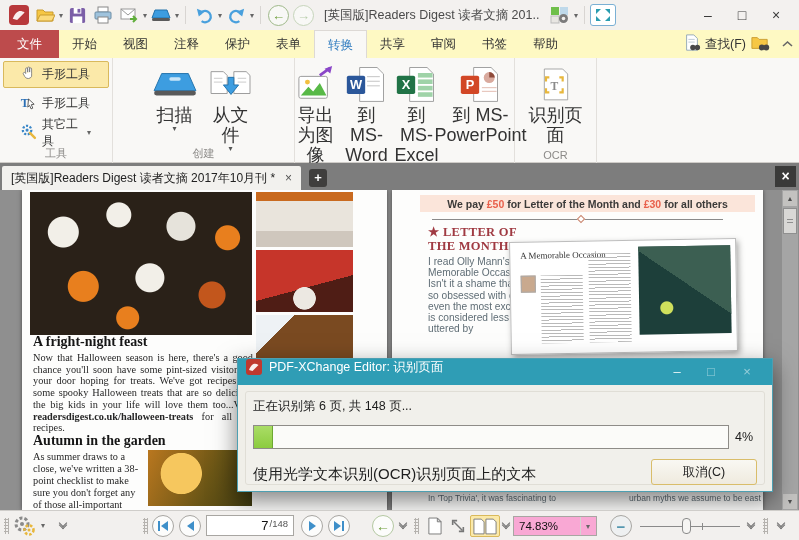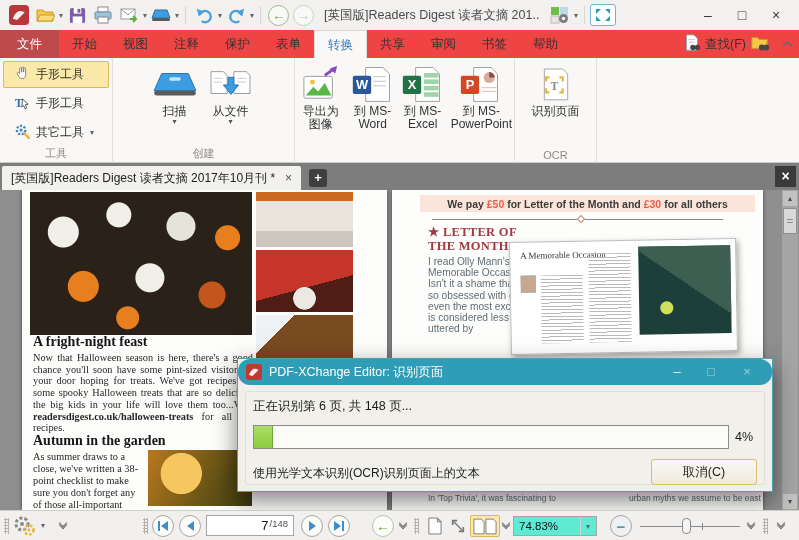--- a/index.html
+++ b/index.html
@@ -13,40 +13,40 @@
   .caret { font-size:8px; color:#666; margin:0 1px; }
   .tsep { width:1px; height:18px; background:#d8d5d2; margin:0 5px; }
   .ttl { font-size:12.5px; color:#4a4a4a; margin:0 8px; max-width:215px; white-space:nowrap; overflow:hidden; }
   .navcirc { width:21px; height:21px; border-radius:50%; border:1px solid #9fb98a; display:inline-flex; align-items:center; justify-content:center; font-size:13px; font-weight:bold; margin:0 2px; background:#f8f8f6; }
   .navcirc.back { color:#6f9f3d; }
   .navcirc.fwd { color:#b9ceac; border-color:#c6d5bb; }
   .winbtn { width:34px; height:26px; display:inline-flex; align-items:center; justify-content:center; font-size:14px; color:#3a3a3a; }
   .fsbtn { width:26px; height:22px; border:1px solid #7ab0d4; border-radius:3px; background:#fff; display:inline-flex; align-items:center; justify-content:center; }
 
   
-  .tabrow { height:28px; display:flex; align-items:stretch; background:#ef4444; position:relative; }
+  .tabrow { height:28px; display:flex; align-items:stretch; background:#fef9c3; position:relative; }
   .mtab { padding:0 13px; line-height:28px; font-size:12.5px; color:#333; cursor:default; }
   .mtab.file { background:#bd4b4c; color:#fff; padding:0 17px; }
   .mtab.active { background:#f9f8f6; color:#2f7bbf; border:1px solid #ddd9d5; border-bottom:none; }
   .findgrp { position:absolute; right:6px; top:0; height:28px; display:flex; align-items:center; gap:4px; font-size:12.5px; }
 
   
   .ribbon { position:relative; height:105px; background:#f9f8f6; border-bottom:1px solid #cfccc8; }
   .grouplabel { position:absolute; bottom:2px; left:0; right:0; text-align:center; font-size:11px; color:#8c8a88; }
   .rgroup { position:absolute; top:0; height:105px; border-right:1px solid #e3e0dc; }
   .toolspanel { left:0; width:113px; padding:3px 3px 0 3px; }
-  .toolbtn { display:flex; align-items:center; gap:5px; height:27px; padding:0 10px; font-size:12px; margin-bottom:2px; border:1px solid transparent; border-radius:2px; }
+  .toolbtn { display:flex; align-items:center; gap:5px; height:27px; padding:0 16px; font-size:12px; margin-bottom:2px; border:1px solid transparent; border-radius:2px; }
   .toolbtn.sel { background:#fbe9a9; border-color:#d9b95c; }
   .g-create { left:113px; width:182px; }
   .g-export { left:295px; width:220px; }
   .g-ocr { left:515px; width:82px; }
   .rbuttons { display:flex; justify-content:center; gap:2px; padding-top:3px; }
   .rbtn { display:flex; flex-direction:column; align-items:center; padding:2px 2px; border-radius:2px; }
   .bicon { height:42px; display:flex; align-items:center; justify-content:center; }
-  .blabel { font-size:12px; line-height:1.12; text-align:center; color:#333; }
+  .blabel { font-size:18px; line-height:1.12; text-align:center; color:#333; }
   .bcaret { font-size:8px; color:#555; line-height:7px; }
 
   
   .doctabs { position:relative; height:27px; background:#7d7d7d; display:flex; align-items:flex-end; padding-left:2px; }
   .dtab { height:24px; background:#f2f1ee; display:flex; align-items:center; padding:0 9px; font-size:12px; color:#222; border-radius:2px 2px 0 0; }
   .dtab .x { color:#555; font-size:12px; margin-left:10px; }
   .newtab { width:18px; height:18px; margin:0 0 3px 8px; background:#3f3e3d; color:#fff; border-radius:3px; font-size:13px; line-height:17px; text-align:center; font-weight:bold; }
   .closeall { position:absolute; right:3px; top:3px; width:21px; height:21px; background:#3a3a39; color:#fff; font-size:14px; line-height:21px; text-align:center; font-weight:bold; }
 
   
@@ -94,48 +94,48 @@
 
   
   .vscroll { position:absolute; right:1px; top:0; bottom:0; width:16px; background:#a5a5a5; }
   .sarr { position:absolute; left:1px; width:14px; height:15px; background:#c3c2c0; color:#4e4e4e; font-size:7px; text-align:center; line-height:15px; }
   .sarr.up { top:1px; } .sarr.dn { bottom:1px; }
   .sthumb { position:absolute; left:1px; top:18px; width:14px; height:26px; background:#d9d8d6; border:1px solid #8f8f8f; }
   .sthumb::after { content:""; position:absolute; left:3px; right:3px; top:10px; height:6px; background:repeating-linear-gradient(to bottom,#8f8f8f 0 1px, transparent 1px 3px); }
 
   
   .dialog { position:absolute; left:237px; top:168px; width:536px; height:134px; background:#f0efe9; border:1px solid #4d9fb2; box-shadow:0 8px 22px rgba(0,0,0,.5); }
-  .dtitle { position:absolute; left:0; top:0; right:0; height:26px; background:#2f9db5; display:flex; align-items:center; padding:0 8px;border-radius:12px; }
+  .dtitle { position:absolute; left:0; top:0; right:0; height:26px; background:#2f9db5; display:flex; padding:0 8px; }
   .dlogo { width:16px; height:16px; margin-right:7px; }
   .dtitletext { color:#fff; font-size:12.5px; }
   .dwb { position:absolute; top:5px; width:22px; text-align:center; color:#eaf6f8; font-size:13px; }
   .dwb.dis { opacity:.55; }
   .dframe { position:absolute; left:7px; right:7px; top:32px; bottom:6px; border:1px solid #e0ded6; border-radius:3px; background:#f1f0eb; }
   .dstatus { position:absolute; left:15px; top:39px; font-size:12.5px; color:#1d1d1d; }
   .ptrack { position:absolute; left:15px; top:66px; width:476px; height:24px; background:#fbfbf9; border:1px solid #8e8c88; }
   .pfill { height:100%; background:linear-gradient(180deg,#aadd66,#8ccc3f); border-right:1px solid #6da832; }
   .ppct { position:absolute; left:497px; top:71px; font-size:12.5px; color:#1d1d1d; }
-  .dhint { position:absolute; left:15px; top:106px; font-size:12px; color:#1d1d1d; }
+  .dhint { position:absolute; left:15px; top:106px; font-size:15px; color:#1d1d1d; }
   .dcancel { position:absolute; left:413px; top:100px; width:106px; height:26px; background:linear-gradient(180deg,#f9f8f3,#efeade); border:1px solid #d9bd6a; border-radius:3px; font-size:12.5px; color:#222; font-family:"Liberation Sans", sans-serif; }
 
   
   .statusbar { position:absolute; left:0; bottom:0; width:799px; height:30px; background:#f2f0ee; border-top:1px solid #cfcdca; }
   .sb { position:absolute; }
   .grip { width:5px; height:16px; top:7px; background-image:radial-gradient(#b5b2ae 1px, transparent 1.2px); background-size:3px 3px; }
   .dchev { top:9px; display:flex; flex-direction:column; align-items:center; }
   .dchev i { width:6px; height:6px; border-right:1.7px solid #6b6b6b; border-bottom:1.7px solid #6b6b6b; transform:rotate(45deg); }
   .dchev i + i { margin-top:-4px; }
   .circ { top:4px; width:22px; height:22px; border-radius:50%; background:#fcfcfb; border:1px solid #a8a6a2; display:flex; align-items:center; justify-content:center; }
   .pginput { top:4px; left:206px; width:88px; height:21px; background:#fff; border:1px solid #a8a6a2; display:flex; align-items:center; justify-content:flex-end; padding:0 5px; }
   .pgc { font-size:13px; color:#111; }
   .pgs { font-size:9.5px; color:#555; margin-left:1px; align-self:flex-start; margin-top:2px; }
   .greenback { color:#6f9f3d; font-size:14px; font-weight:bold; border-color:#b4c8a2; }
   .sqbtn { top:4px; width:24px; height:22px; display:flex; align-items:center; justify-content:center; border-radius:2px; }
   .sqbtn.sel { background:#fbe9a9; border:1px solid #d9b95c; }
-  .zoombox { top:5px; left:513px; width:84px; height:20px; background:#5eead4; border:1px solid #a8a6a2; display:flex; align-items:center; font-size:11.5px; padding:0 5px; color:#111; }
+  .zoombox { top:5px; left:513px; width:84px; height:20px; background:#f9a8d4; border:1px solid #a8a6a2; display:flex; align-items:center; font-size:11.5px; padding:0 5px; color:#111; }
   .zoombox .zs { flex:1; }
   .zoombox .zsep { width:1px; height:18px; background:#d5d3d0; margin-right:4px; }
   .minuscirc { left:610px; color:#4d93ad; font-size:15px; font-weight:bold; background:#eef0f1; }
   .slider { top:5px; left:640px; width:100px; height:20px; }
   .strack { position:absolute; left:0; right:0; top:10px; height:1px; background:#8a8a8a; }
   .sthumb2 { position:absolute; left:42px; top:2px; width:9px; height:16px; background:#f6f5f3; border:1px solid #8a8a8a; border-radius:4px; }
   .stick { position:absolute; left:62px; top:7px; width:1px; height:7px; background:#8a8a8a; }
 </style>
 </head>
 <body>

